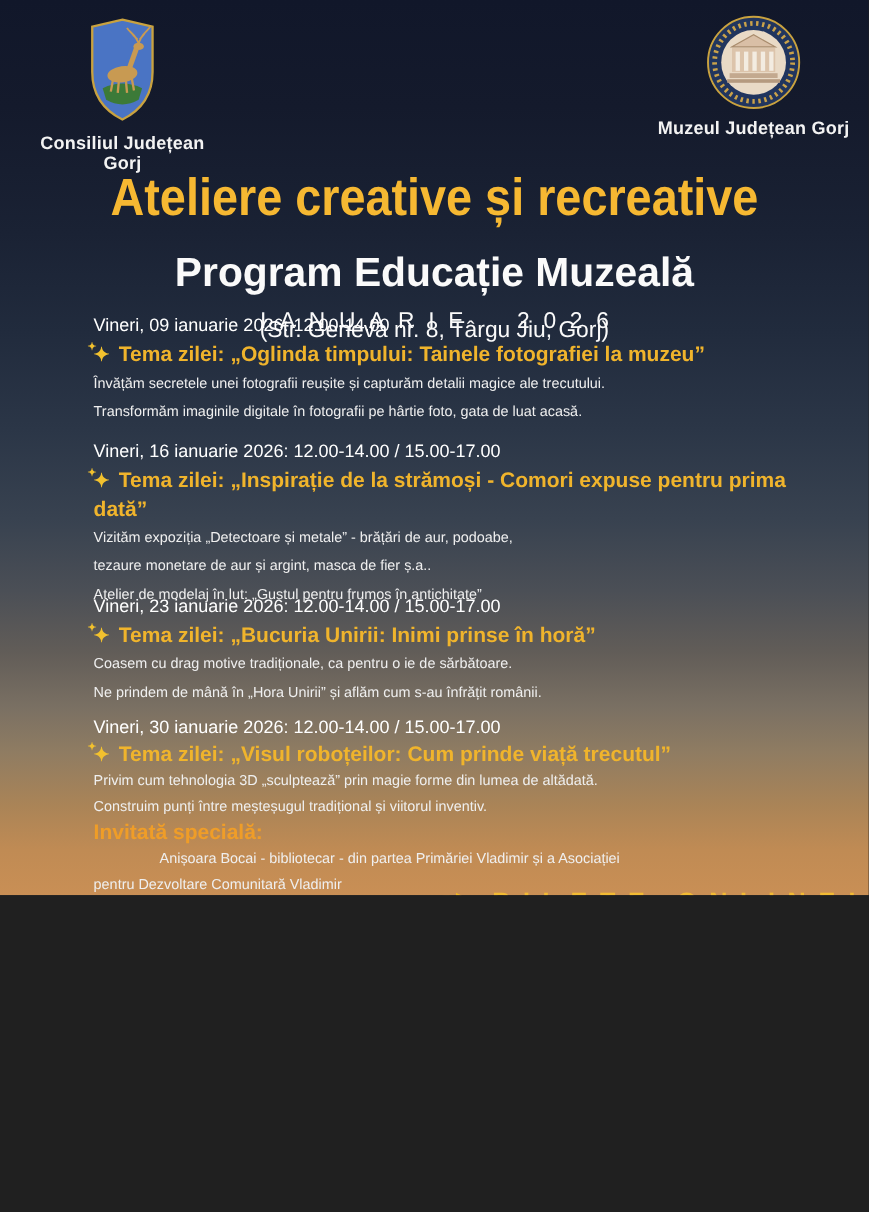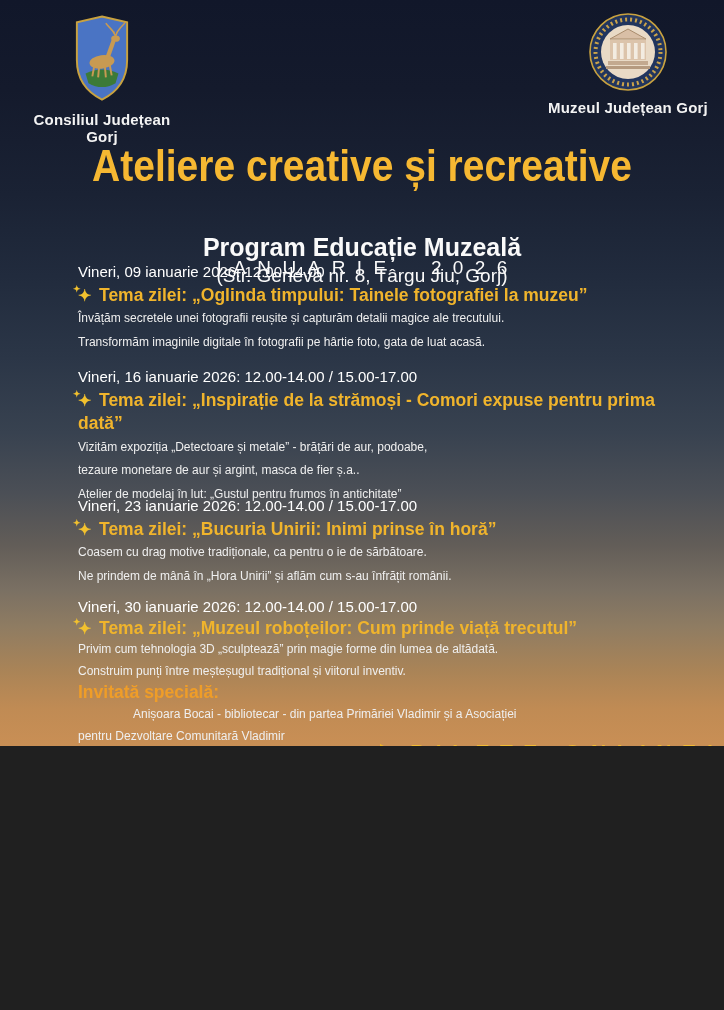--- a/index.html
+++ b/index.html
@@ -16,21 +16,21 @@
 
   
   .org{position:absolute;text-align:center;}
   .org-left{left:18px;top:12px;width:168px;}
   .org-right{right:6px;top:12px;width:180px;}
   .org svg{display:block;margin:0 auto;}
   .org-label{margin-top:7px;font-size:15px;font-weight:bold;color:#f3f3f3;letter-spacing:.2px;}
 
   .title{position:absolute;top:144px;margin:0;font-size:39px;font-weight:800;
     color:#f6b832;transform:scaleY(1.12);letter-spacing:0;}
-  .subtitle{top:233px;font-size:25px;font-weight:bold;color:#fafafa;}
+  .subtitle{top:208px;font-size:34px;font-weight:bold;color:#fafafa;}
   .month{top:257px;font-size:19px;color:#fafafa;letter-spacing:.6em;white-space:pre;text-indent:.6em;}
   .address{top:265px;font-size:19px;color:#fafafa;}
 
   
   .event{position:absolute;left:78px;width:585px;line-height:23.5px;}
   .e1{top:260px;} .e2{top:365px;} .e3{top:466px;margin-top:28px;}
   .e4{top:596px;line-height:21.6px;}
   .date{font-size:15px;font-weight:normal;color:#ffffff;}
   .theme{font-size:17.5px;font-weight:bold;color:#f0b42c;}
   .desc{font-size:12px;color:#efefef;}
@@ -125,21 +125,21 @@
     <div class="theme">
       <span class="spark"><span class="mini">✦</span><span class="big">✦</span></span><span>Tema zilei: „Bucuria Unirii: Inimi prinse în horă”</span>
     </div>
     <div class="desc">Coasem cu drag motive tradiționale, ca pentru o ie de sărbătoare.</div>
     <div class="desc">Ne prindem de mână în „Hora Unirii” și aflăm cum s-au înfrățit românii.</div>
   </article>
 
   <article class="event e4">
     <div class="date">Vineri, 30 ianuarie 2026: 12.00-14.00 / 15.00-17.00</div>
     <div class="theme">
-      <span class="spark"><span class="mini">✦</span><span class="big">✦</span></span><span>Tema zilei: „Muzeul roboțeilor: Cum prinde viață trecutul”</span>
+      <span class="spark"><span class="mini">✦</span><span class="big">✦</span></span><span>Tema zilei: „Visul roboțeilor: Cum prinde viață trecutul”</span>
     </div>
     <div class="desc">Privim cum tehnologia 3D „sculptează” prin magie forme din lumea de altădată.</div>
     <div class="desc">Construim punți între meșteșugul tradițional și viitorul inventiv.</div>
     <div class="invited">Invitată specială:</div>
     <div class="desc guest-first">Anișoara Bocai - bibliotecar - din partea Primăriei Vladimir și a Asociației</div>
     <div class="desc">pentru Dezvoltare Comunitară Vladimir</div>
   </article>
 
   <div class="tickets">
     <svg width="46" height="20" viewBox="0 0 46 20">

